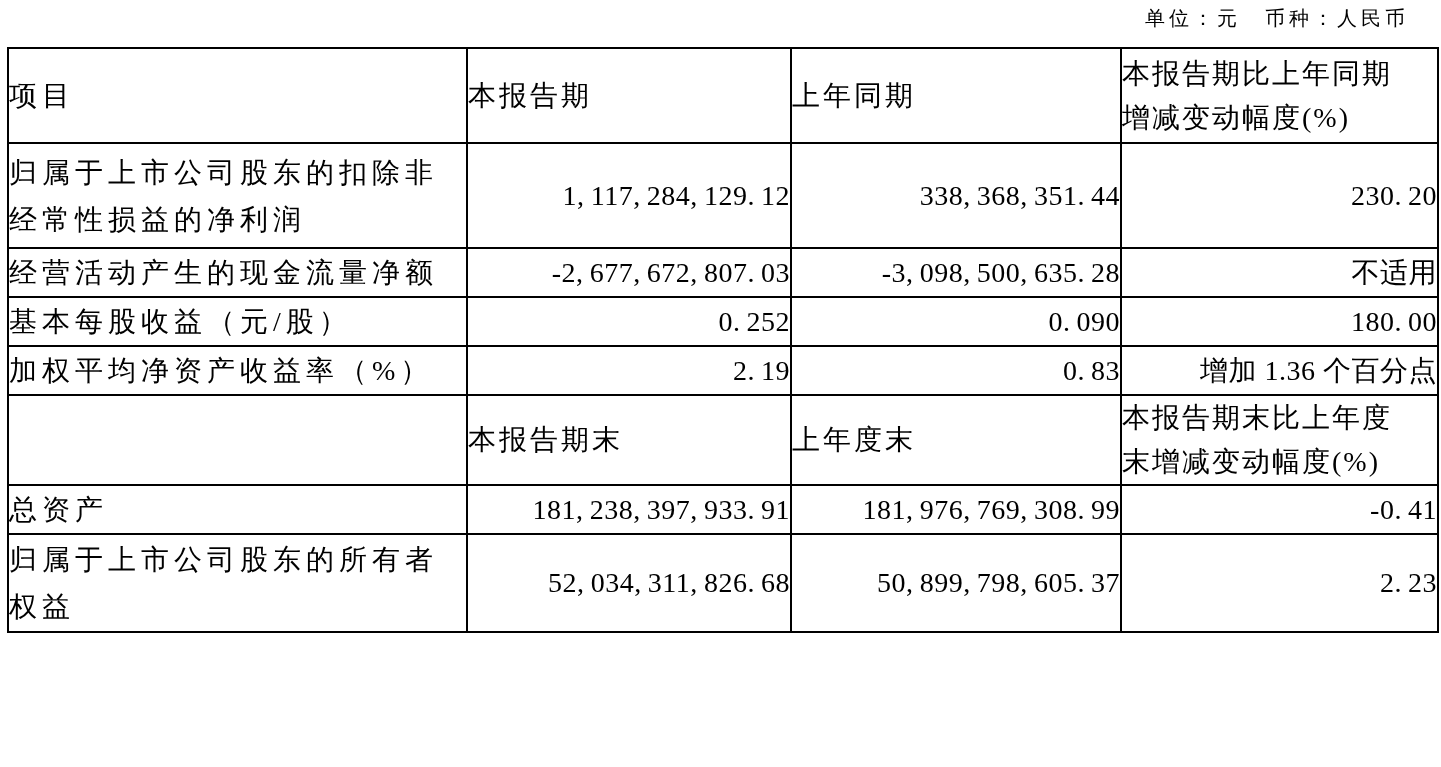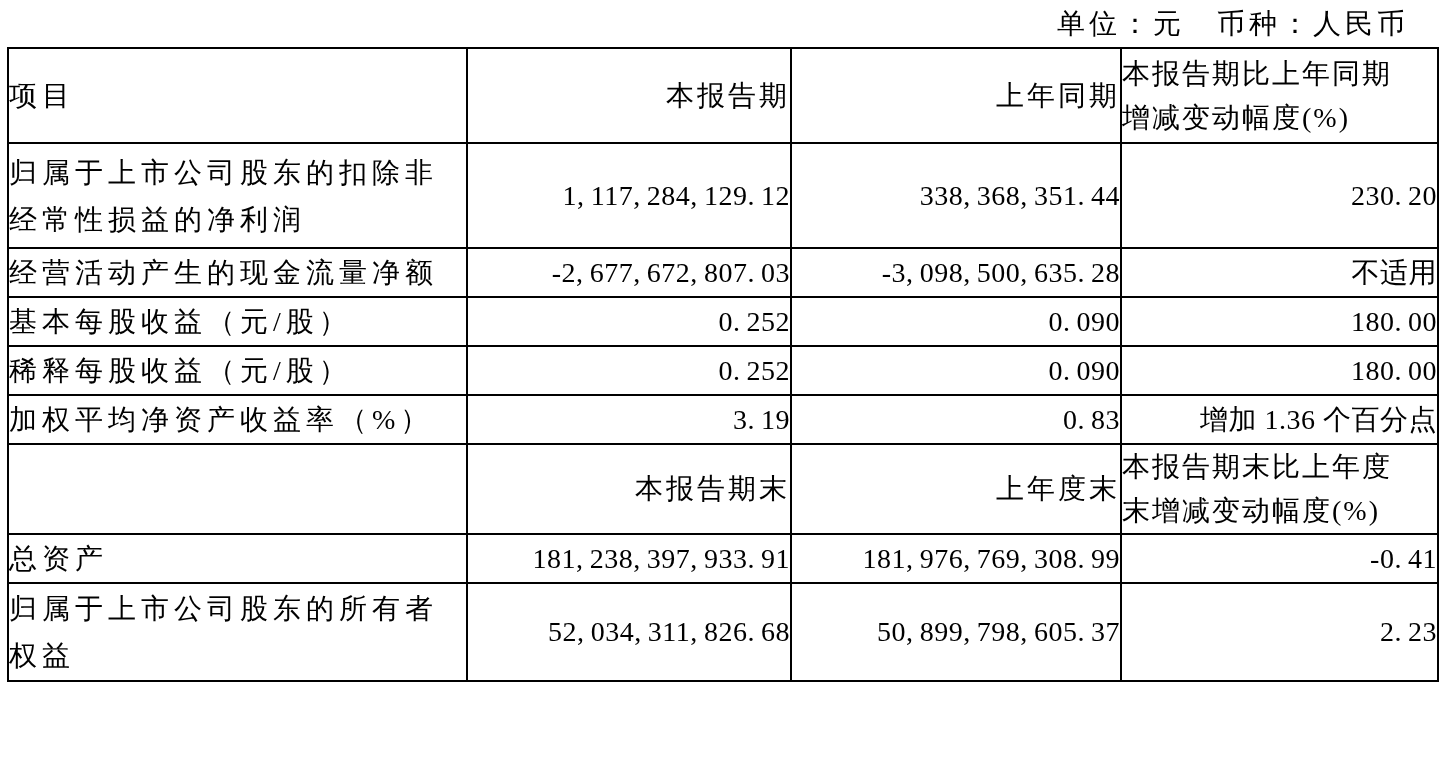--- a/index.html
+++ b/index.html
@@ -4,21 +4,21 @@
 <style>
   html,body{margin:0;padding:0;}
   body{
     width:1441px;height:767px;
     background:#ffffff;color:#000;
     font-family:"Liberation Serif","DejaVu Serif",serif;
     overflow:hidden;position:relative;
   }
   .unit-line{
     position:absolute;top:5px;right:32px;
-    font-size:28px;letter-spacing:4px;white-space:pre;
+    font-size:20px;letter-spacing:4px;white-space:pre;
   }
   table.fin{
     position:absolute;left:7px;top:47px;
     width:1432px;border-collapse:collapse;table-layout:fixed;
   }
   table.fin td{
     border:2px solid #000;
     font-size:28px;
     padding:0;
     vertical-align:middle;
@@ -38,21 +38,21 @@
     letter-spacing:5px;
     line-height:47px;
   }
   .num{
     text-align:right;
     padding-right:12px;
     letter-spacing:0.5px;
     white-space:nowrap;
   }
   .ctr{
-    text-align:right;
+    text-align:left;
     letter-spacing:3px;
   }
   .hdr2line div{
     line-height:44px;
     letter-spacing:2px;
   }
 </style>
 </head>
 <body>
 
@@ -89,28 +89,22 @@
     <td class="num num-fmt">-3, 098, 500, 635. 28</td>
     <td class="num num-fmt">不适用</td>
   </tr>
   <tr class="h48">
     <td class="lbl">基本每股收益（元/股）</td>
     <td class="num num-fmt">0. 252</td>
     <td class="num num-fmt">0. 090</td>
     <td class="num num-fmt">180. 00</td>
   </tr>
   <tr class="h48">
-    <td class="lbl">稀释每股收益（元/股）</td>
-    <td class="num num-fmt">0. 252</td>
-    <td class="num num-fmt">0. 090</td>
-    <td class="num num-fmt">180. 00</td>
-  </tr>
-  <tr class="h48">
     <td class="lbl">加权平均净资产收益率（%）</td>
-    <td class="num num-fmt">3. 19</td>
+    <td class="num num-fmt">2. 19</td>
     <td class="num num-fmt">0. 83</td>
     <td class="num num-fmt">增加 1.36 个百分点</td>
   </tr>
 
   <tr class="h89">
     <td class="lbl"></td>
     <td class="ctr">本报告期末</td>
     <td class="ctr">上年度末</td>
     <td class="hdr2line">
       <div>本报告期末比上年度</div>

